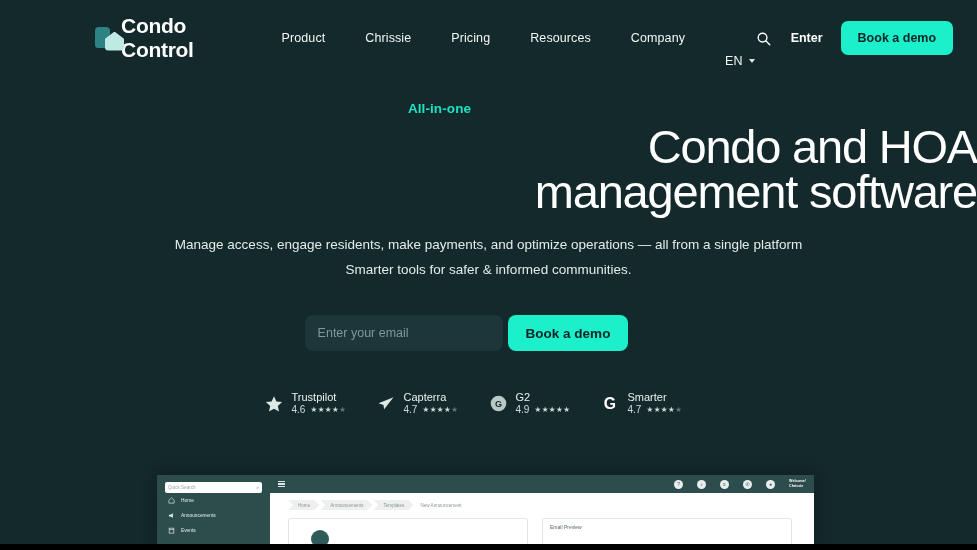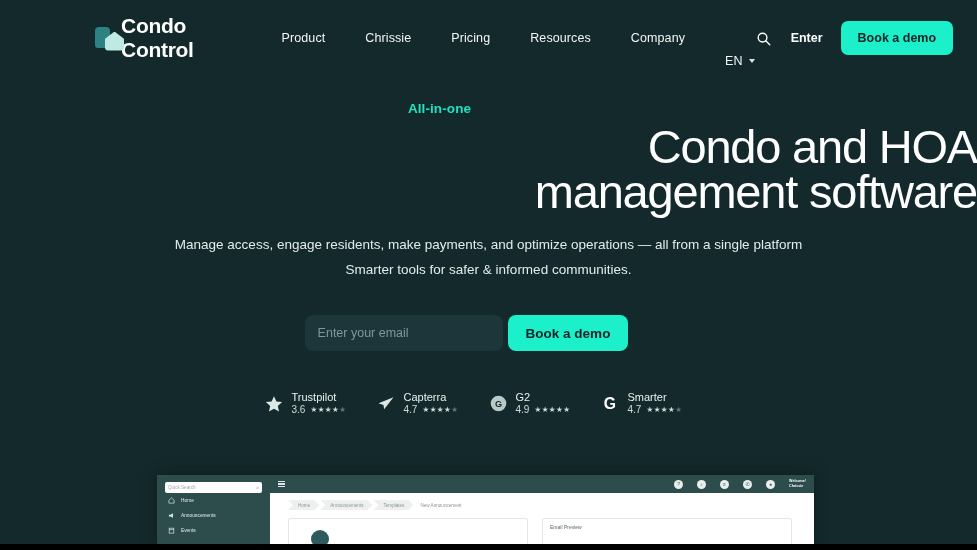--- a/index.html
+++ b/index.html
@@ -258,21 +258,21 @@
 
       <div class="rating">
         <span class="rating-icon">
           <svg width="18" height="18" viewBox="0 0 24 24" fill="#dbe8e5">
             <polygon points="12,1.5 15.2,8.6 22.8,9.4 17.1,14.5 18.7,22 12,18.2 5.3,22 6.9,14.5 1.2,9.4 8.8,8.6"></polygon>
           </svg>
         </span>
         <span class="rating-text">
           <span class="rating-name">Trustpilot</span>
           <span class="rating-line2">
-            <span class="rating-score">3.6</span>
+            <span class="rating-score">4.6</span>
             <span class="stars">★★★★<span class="dim">★</span></span>
           </span>
         </span>
       </div>
 
       <div class="rating">
         <span class="rating-icon">
           <svg width="18" height="18" viewBox="0 0 24 24" fill="#dbe8e5">
             <polygon points="2,11 22,3 9.5,19 8.6,13.2"></polygon>
           </svg>

